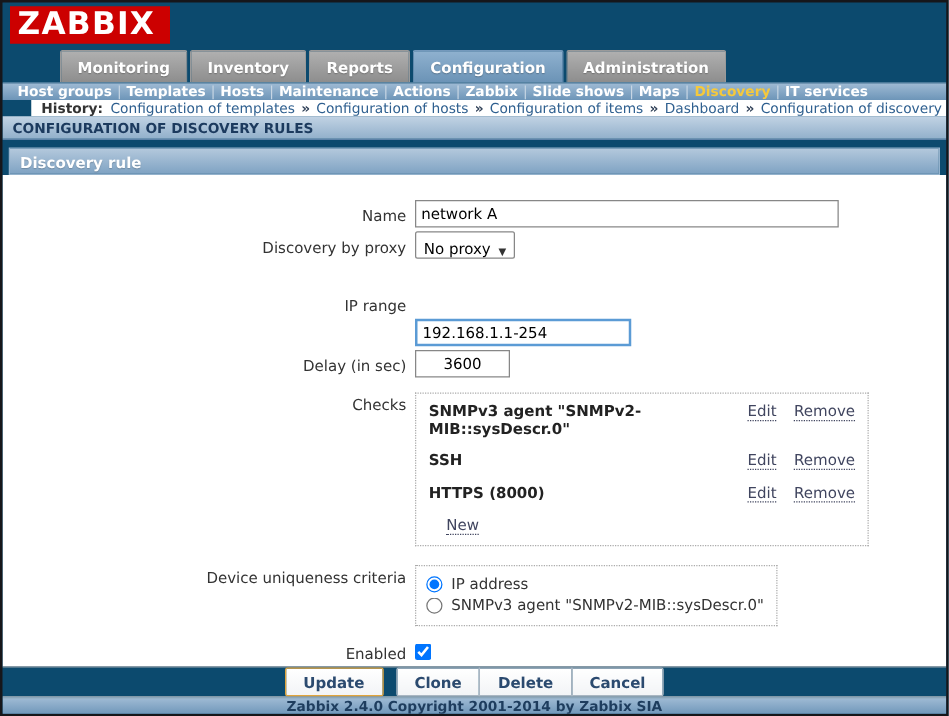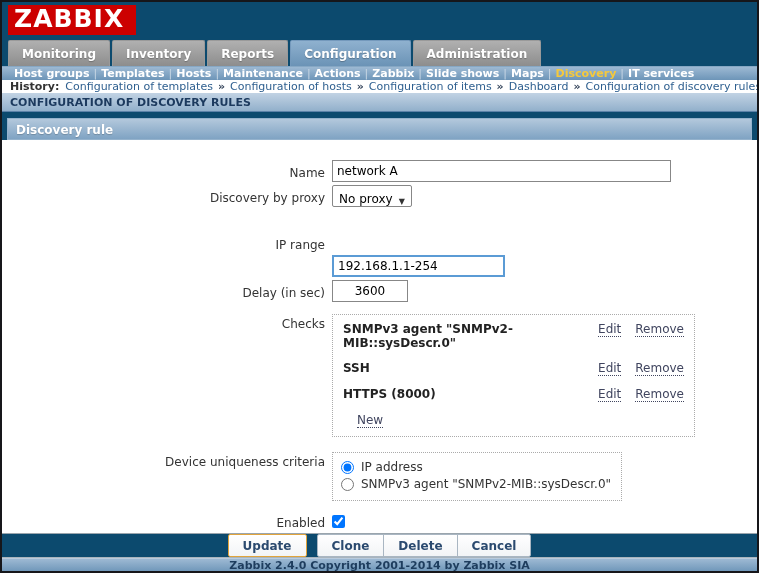--- a/index.html
+++ b/index.html
@@ -4,35 +4,35 @@
 <style>
   * { margin:0; padding:0; box-sizing:border-box; }
   html,body { width:759px; height:573px; background:#fff; font-family:"DejaVu Sans", sans-serif; }
   .frame { width:759px; height:573px; border:2px solid #16161a; background:#0c4a6e; overflow:hidden; display:flex; flex-direction:column; }
 
   
   .topbar { padding:3px 0 5px 6px; }
   .logo { display:inline-block; background:#cc0000; color:#fff; font-size:25px; font-weight:bold; letter-spacing:1px; padding:1px 12px 3px 6px; line-height:26px; cursor:pointer; }
 
   
-  .main-nav { display:flex; gap:2px; padding-left:6px; height:26px; }
+  .main-nav { display:flex; gap:2px; padding-left:6px; height:26px;margin-left:40px; }
   .tab { height:26px; line-height:26px; padding:0 13px; font-size:12px; font-weight:bold; color:#fff;
          background:linear-gradient(#b0b0b0,#8d8d8d); border:1px solid #9a9a9a; border-bottom:none;
          border-radius:2px 2px 0 0; cursor:pointer; text-shadow:0 1px 1px rgba(0,0,0,.25); }
   .tab.active { background:linear-gradient(#8fb1cf,#6b93b6); border-color:#7499bc; }
 
   
   .sub-nav { height:23px; display:flex; align-items:center; padding-left:8px;
              background:linear-gradient(#9db9d3,#6d95b8); border-top:1px solid #86a7c4; }
   .sub-nav a { color:#fff; font-size:11px; font-weight:bold; text-decoration:none; padding:0 4px; cursor:pointer; }
   .sub-nav a.active { color:#f5c93c; }
   .sub-nav .sep { color:#c7d6e4; font-size:11px; }
 
   
-  .history-bar { height:22px; display:flex; align-items:center; padding-left:8px; font-size:11px; background:#fff; white-space:nowrap; }
+  .history-bar { height:22px; display:flex; align-items:center; padding-left:8px; font-size:11px; background:#fff; white-space:nowrap;margin-left:23px; }
   .history-bar .hlabel { font-weight:bold; color:#333; margin-right:6px; }
   .history-bar a { color:#2e5f8f; text-decoration:none; cursor:pointer; }
   .history-bar .hsep { color:#33435a; font-weight:bold; margin:0 5px; }
 
   
   .page-header { height:19px; line-height:19px; padding-left:8px; font-size:11px; font-weight:bold; color:#1c3a5e;
                  background:linear-gradient(#c2d3e4,#92b0cb); border-bottom:1px solid #5c82a8; }
 
   
   .section-header { height:22px; line-height:22px; margin:6px 5px 0 5px; padding-left:8px; font-size:12px; font-weight:bold;

